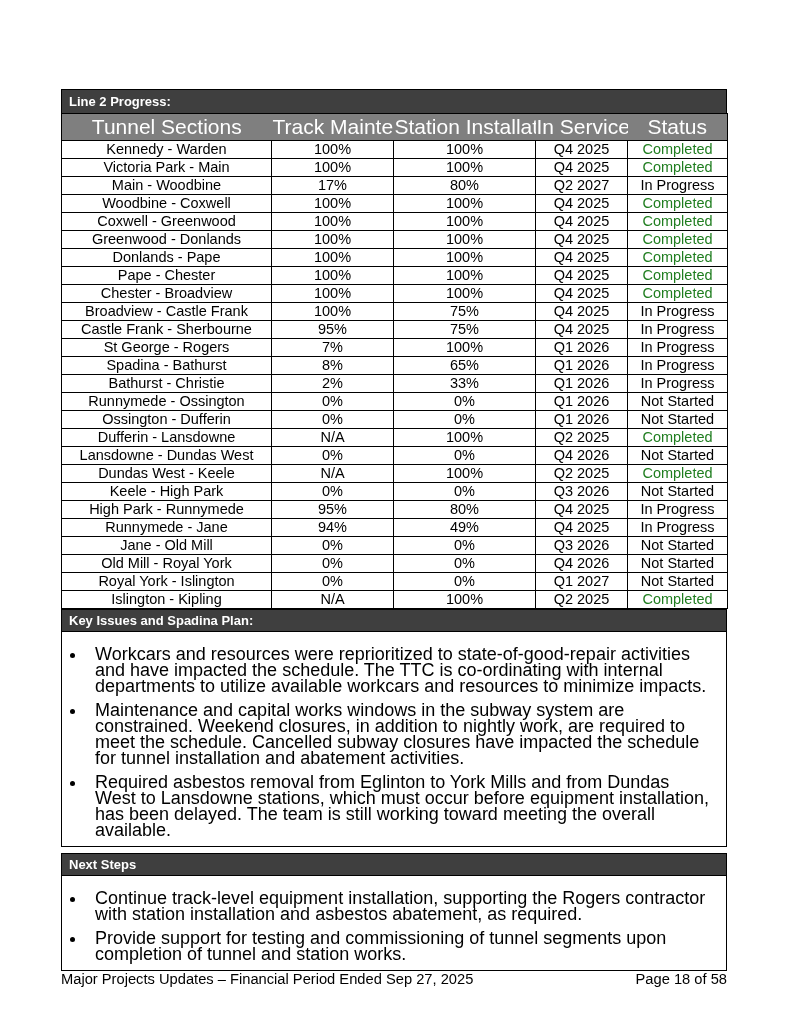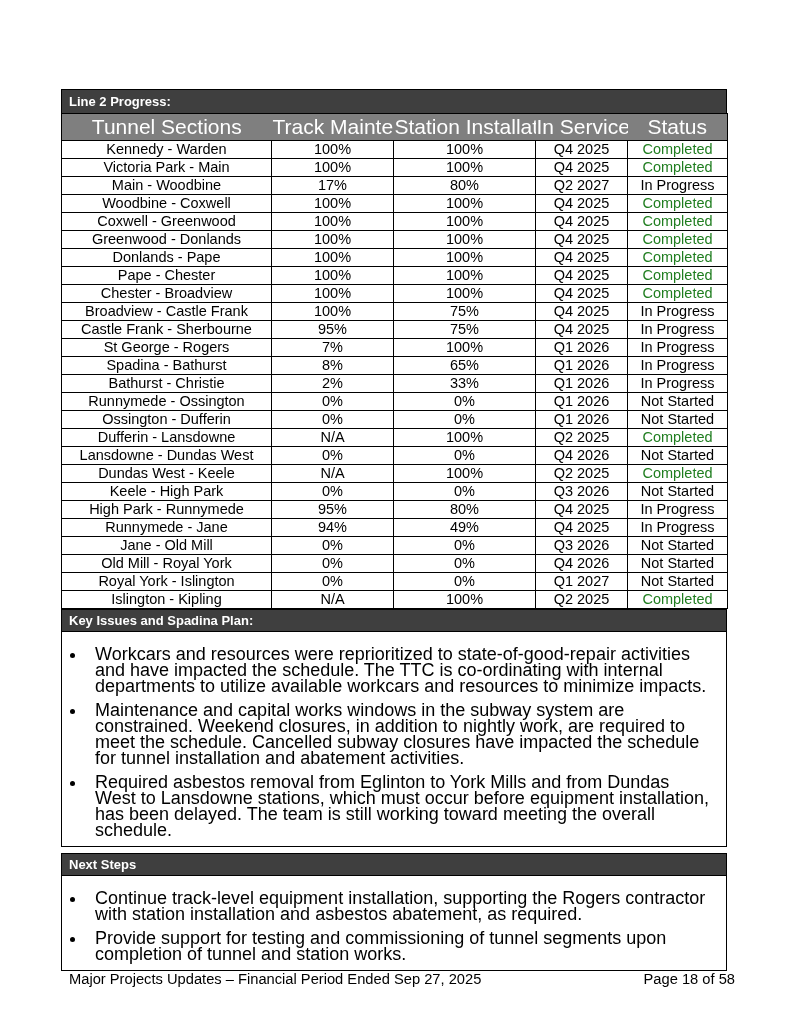--- a/index.html
+++ b/index.html
@@ -78,21 +78,21 @@
   .box li{
     font-size:18px;
     line-height:16px;
     margin:8px 0 8px 0;
     padding-left:8px;
     max-width:622px;
   }
   .gap{height:6px;}
   .footer{
     position:absolute;
-    left:69px;
+    left:61px;
     top:970px;
     width:666px;
     display:flex;
     justify-content:space-between;
     font-size:14.7px;
     line-height:18px;
   }
 </style>
 </head>
 <body>
@@ -302,21 +302,21 @@
           <td class="completed">Completed</td>
         </tr>
       </tbody>
   </table>
 
   <div class="bar slim">Key Issues and Spadina Plan:</div>
   <div class="box">
     <ul>
         <li>Workcars and resources were reprioritized to state-of-good-repair activities and have impacted the schedule. The TTC is co-ordinating with internal departments to utilize available workcars and resources to minimize impacts.</li>
         <li>Maintenance and capital works windows in the subway system are constrained. Weekend closures, in addition to nightly work, are required to meet the schedule. Cancelled subway closures have impacted the schedule for tunnel installation and abatement activities.</li>
-        <li>Required asbestos removal from Eglinton to York Mills and from Dundas West to Lansdowne stations, which must occur before equipment installation, has been delayed. The team is still working toward meeting the overall schedule.</li>
+        <li>Required asbestos removal from Eglinton to York Mills and from Dundas West to Lansdowne stations, which must occur before equipment installation, has been delayed. The team is still working toward meeting the overall available.</li>
       </ul>
   </div>
 
   <div class="gap"></div>
 
   <div class="bar slim">Next Steps</div>
   <div class="box">
     <ul>
         <li>Continue track-level equipment installation, supporting the Rogers contractor with station installation and asbestos abatement, as required.</li>
         <li>Provide support for testing and commissioning of tunnel segments upon completion of tunnel and station works.</li>

